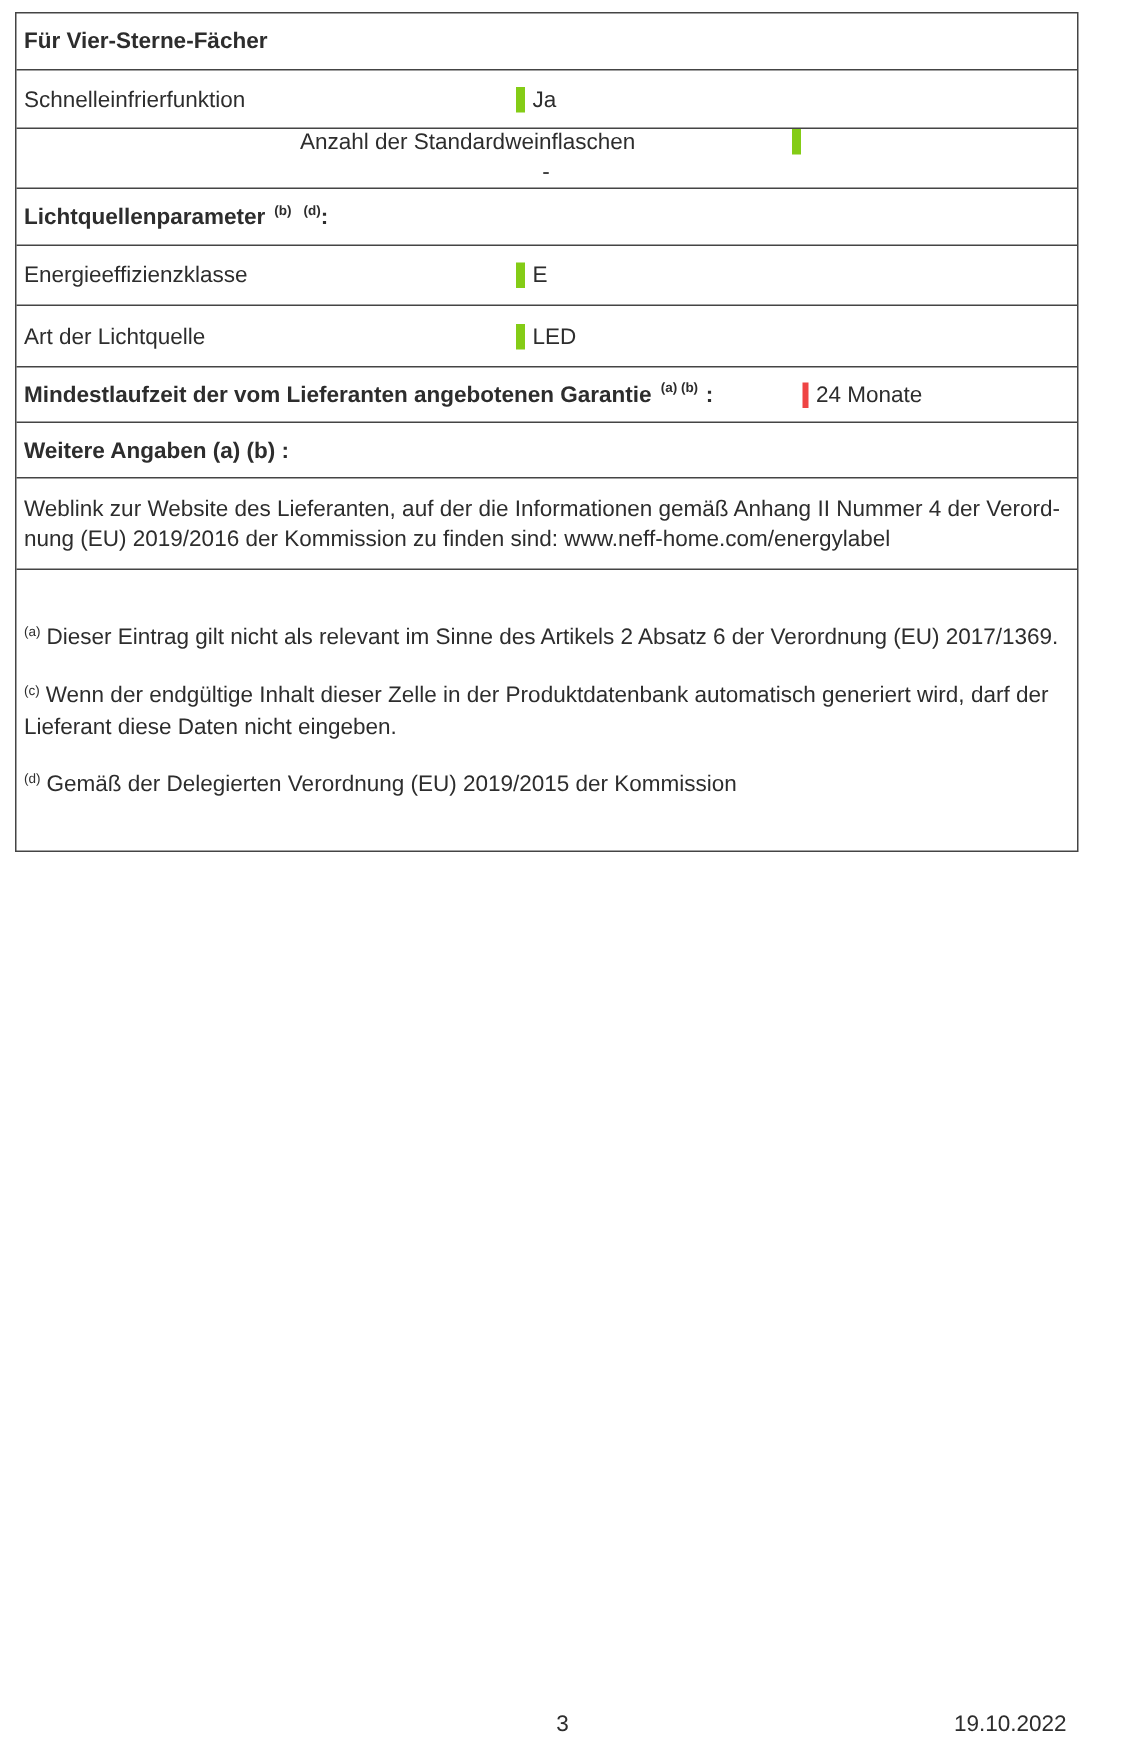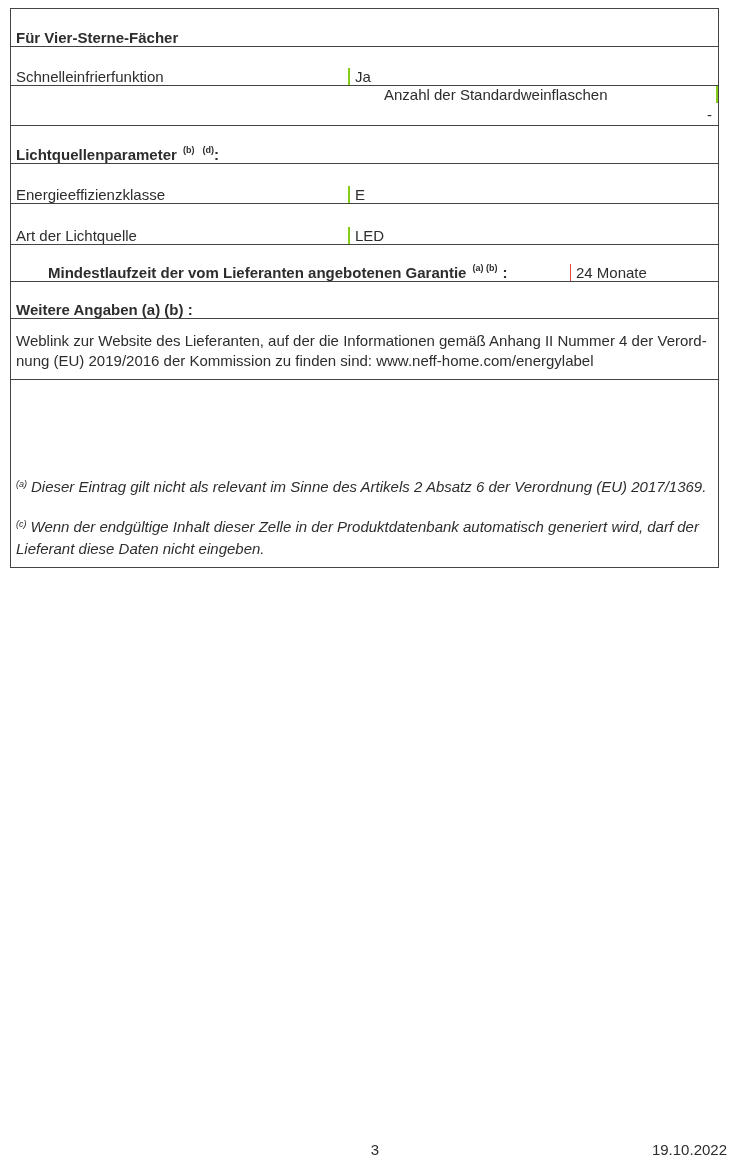--- a/index.html
+++ b/index.html
@@ -15,35 +15,35 @@
   .datatable {
     position: absolute;
     left: 10px;
     top: 8px;
     width: 709px;
     border: 1px solid #444444;
     box-sizing: border-box;
   }
   .row {
     display: flex;
-    align-items: flex-end;
+    align-items: center;
     border-bottom: 1px solid #444444;
     box-sizing: border-box;
   }
   .row:last-child { border-bottom: none; }
   .cell {
     display: flex;
     align-items: center;
     box-sizing: border-box;
     padding-left: 5px;
     padding-right: 6px;
   }
   .cell.full { width: 100%; }
-  .cell.label { width: 339px; border-right: 2px solid #84cc16; }
-  .cell.label-wide { width: 528px; border-right: 1px solid #ef4444; margin-left: 32px; }
+  .cell.label { width: 339px; border-right: 6px solid #84cc16; }
+  .cell.label-wide { width: 528px; border-right: 4px solid #ef4444; }
   .cell.value { flex: 1; }
   .bold { font-weight: bold; }
   .sup {
     font-size: 9px;
     font-weight: bold;
     vertical-align: baseline;
     position: relative;
     top: -5px;
   }
   .sup.gap6 { margin-left: 6px; }
@@ -55,21 +55,21 @@
     box-sizing: border-box;
     padding: 9px 8px 8px 5px;
     line-height: 20px;
   }
   .footnotes {
     display: block;
     box-sizing: border-box;
     padding: 10px 8px 8px 5px;
     line-height: 20px;
   }
-  .footnote { margin: 0 0 18px 0; font-style: italic; }
+  .footnote { margin: 0 0 18px 0; }
   .footnote:last-child { margin-bottom: 0; }
   .fsup {
     font-size: 9px;
     position: relative;
     top: -5px;
     margin-right: 4px;
   }
   .footer {
     position: absolute;
     left: 0;
@@ -78,21 +78,21 @@
     height: 20px;
   }
   .page-number {
     position: absolute;
     left: 0;
     width: 100%;
     text-align: center;
   }
   .footer-date {
     position: absolute;
-    right: 23px;
+    right: 39px;
     top: 0;
   }
 </style>
 </head>
 <body>
 
 <div class="page">
 
   <div class="datatable">
 
@@ -144,20 +144,21 @@
     </div>
 
     <div class="row" style="height:61px;">
       <div class="textcell full">Weblink zur Website des Lieferanten, auf der die Informationen gemäß Anhang II Nummer 4 der Verord­nung (EU) 2019/2016 der Kommission zu finden sind: www.neff-home.com/energylabel</div>
     </div>
 
     <div class="row" style="height:187px;">
       <div class="footnotes full">
         <p class="footnote"><span class="fsup">(a)</span><span>Dieser Eintrag gilt nicht als relevant im Sinne des Artikels 2 Absatz 6 der Verordnung (EU) 2017/1369.</span></p>
         <p class="footnote"><span class="fsup">(c)</span><span>Wenn der endgültige Inhalt dieser Zelle in der Produktdatenbank automatisch generiert wird, darf der Lie­ferant diese Daten nicht eingeben.</span></p>
+        <p class="footnote"><span class="fsup">(d)</span><span>Gemäß der Delegierten Verordnung (EU) 2019/2015 der Kommission</span></p>
       </div>
     </div>
 
   </div>
 
   <div class="footer">
     <span class="page-number">3</span>
     <span class="footer-date">19.10.2022</span>
   </div>
 

